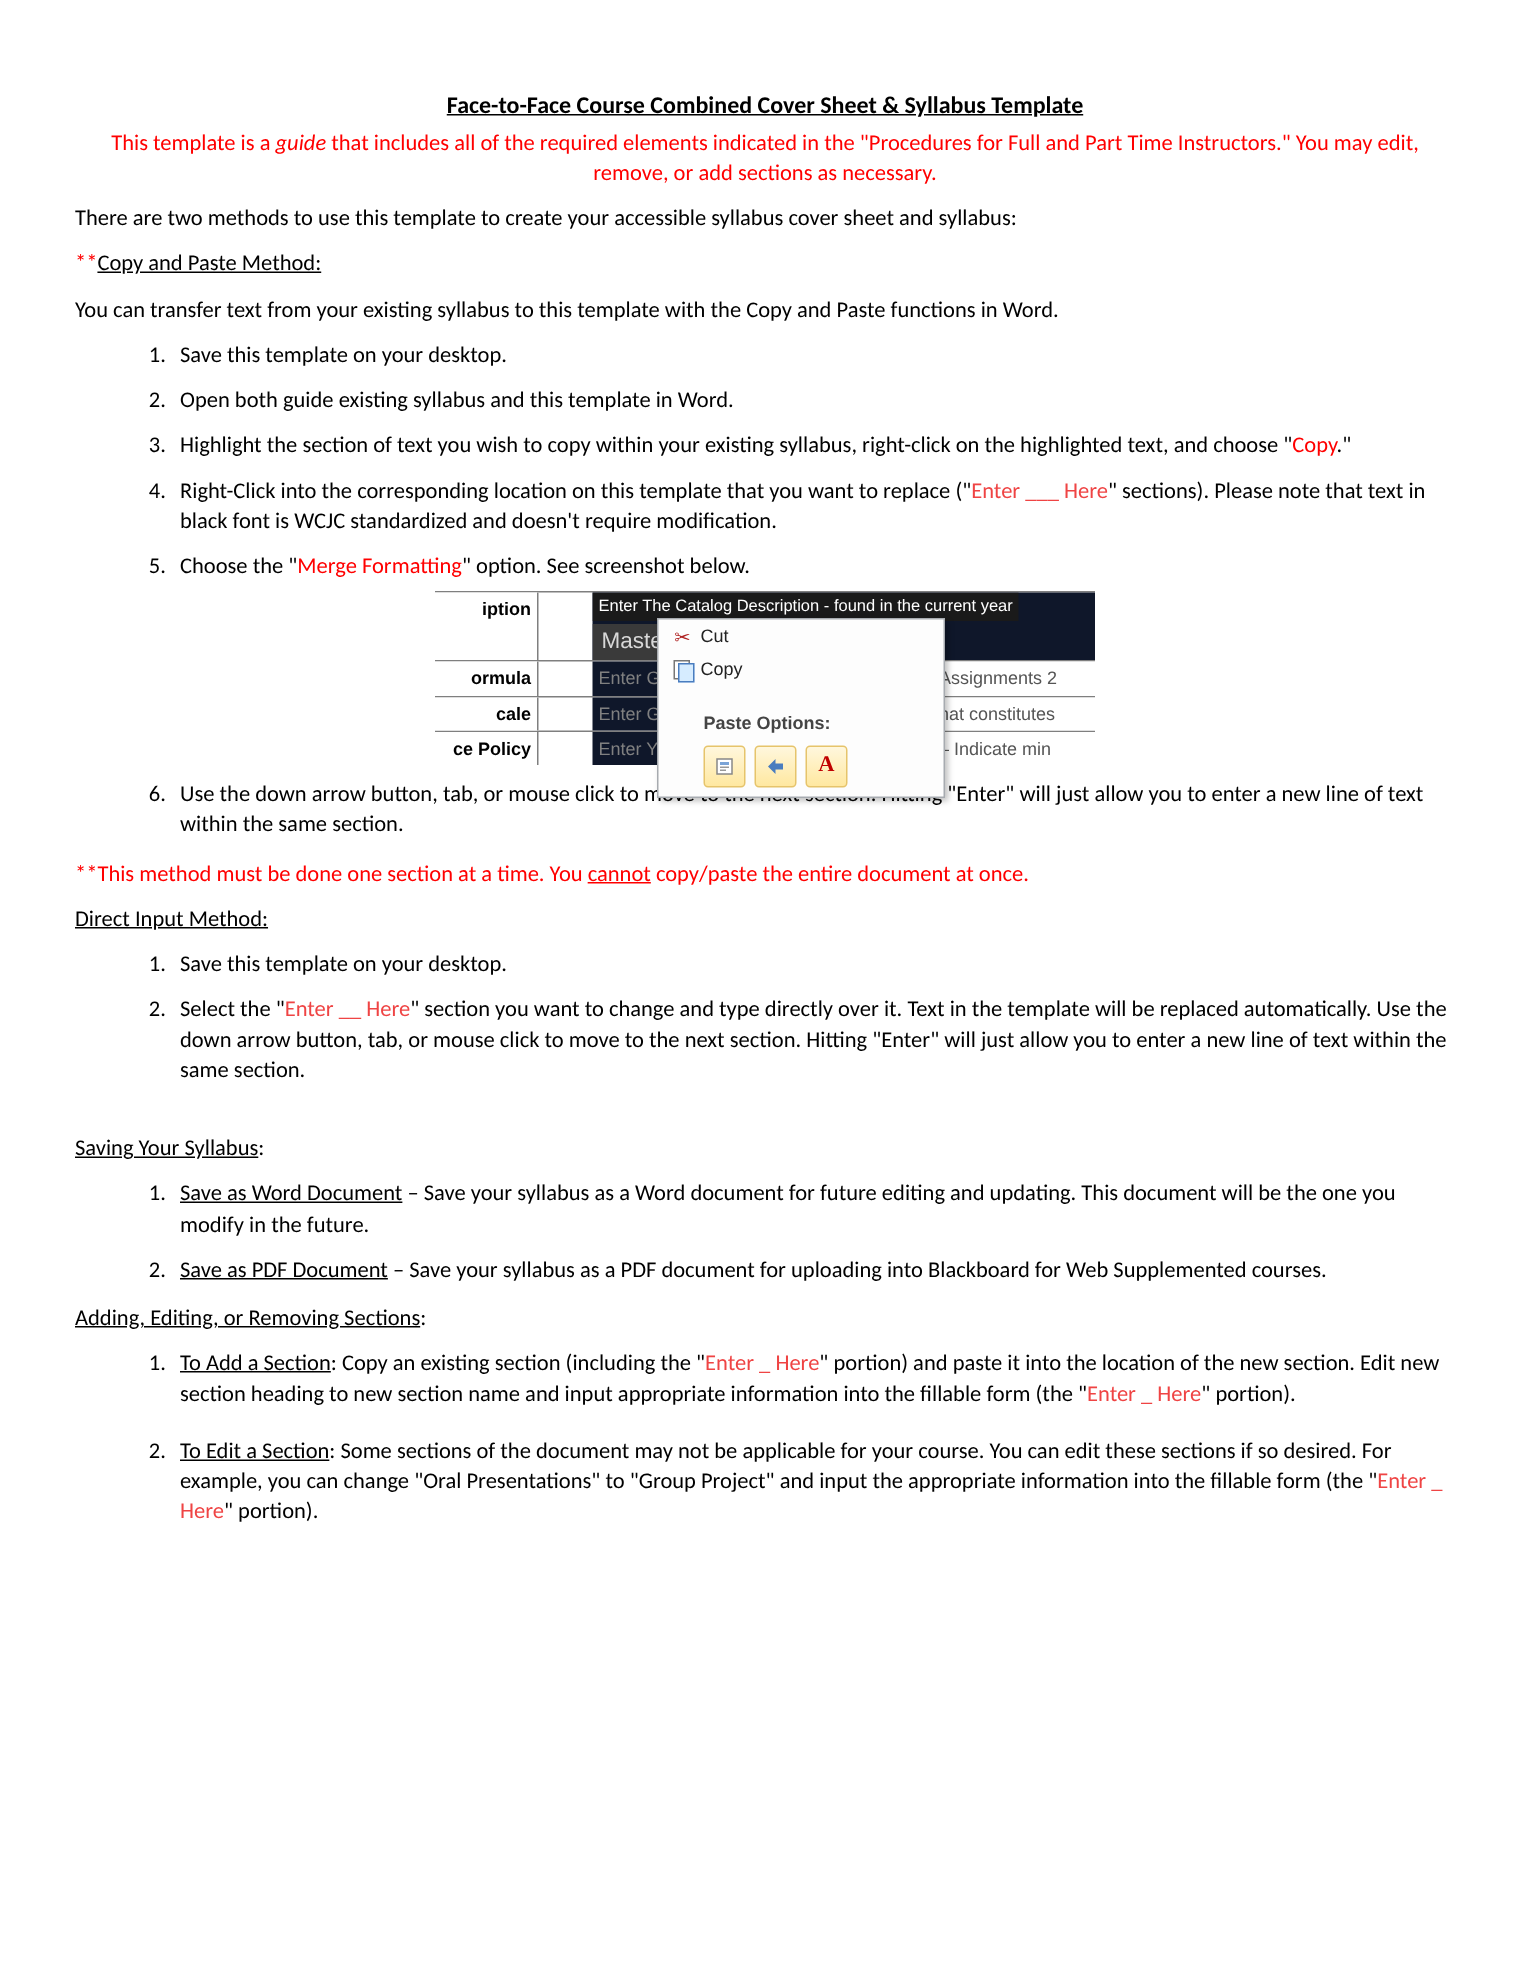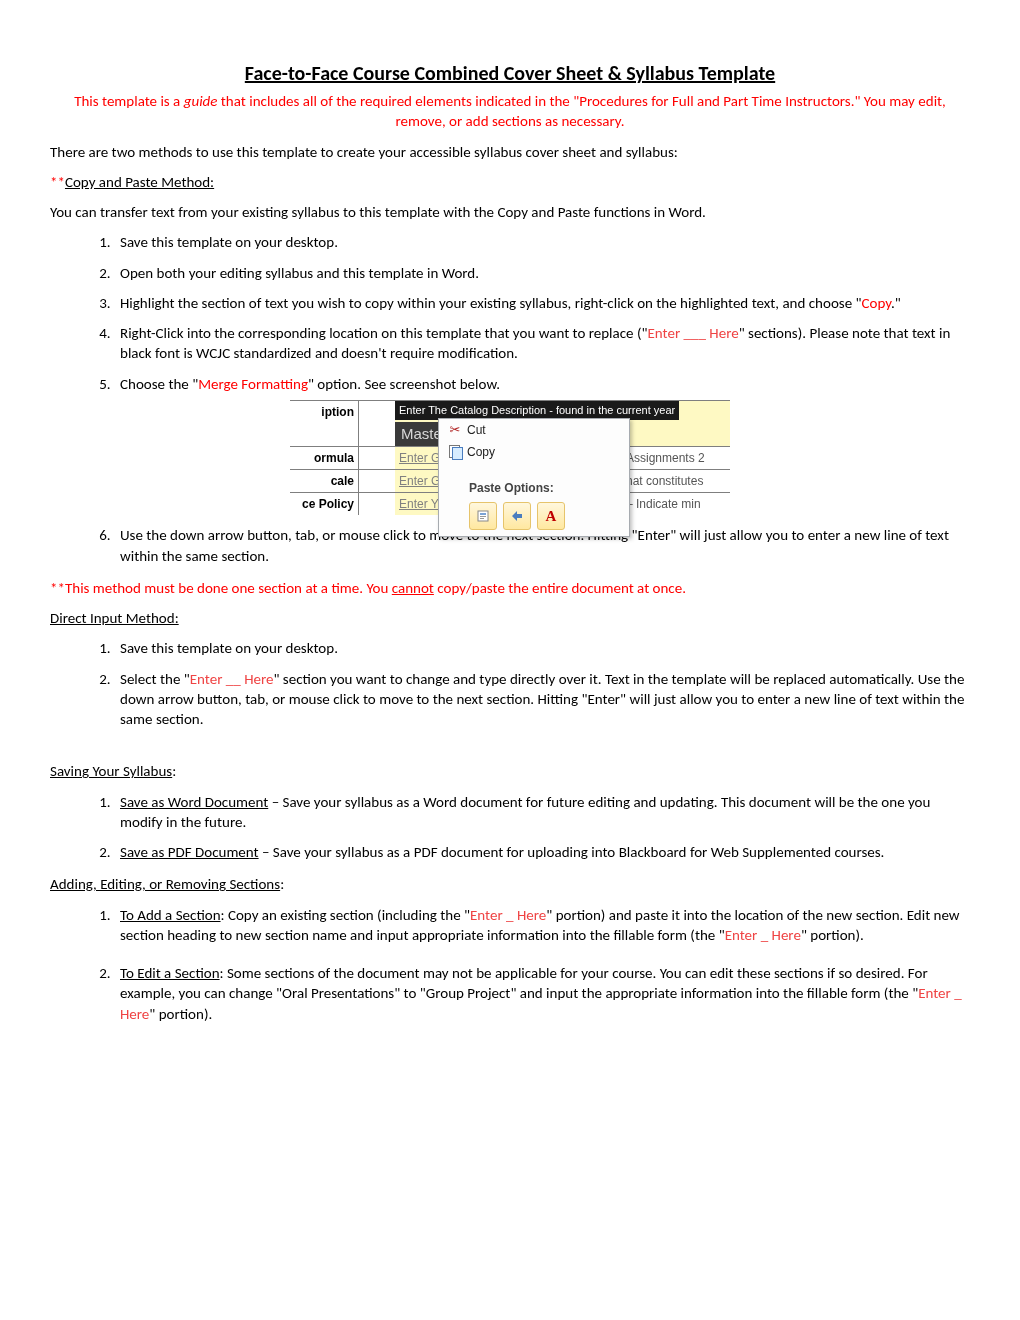--- a/index.html
+++ b/index.html
@@ -20,21 +20,21 @@
   .bold { font-weight: normal; }
   .ital { font-style: italic; }
   .ul { text-decoration: underline; }
   .heading-top {
     font-weight: bold;
     font-size: 16px;
   }
   .subtitle {
     font-weight: bold;
     text-decoration: underline;
-    font-size: 20px;
+    font-size: 16px;
   }
   p { margin: 4px 0 10px 0; }
   ol.num {
     list-style: decimal;
     margin: 6px 0 12px 40px;
     padding-left: 24px;
   }
   ol.num > li {
     padding-left: 6px;
     margin-bottom: 10px;
@@ -65,24 +65,23 @@
     background: #fff;
     white-space: nowrap;
     overflow: hidden;
     text-align: right;
   }
   .illus-mid {
     flex: 1;
     padding: 3px 4px;
     color: #808080;
     position: relative;
-    background: #fef9c3;
+    background: #0f172a;
     white-space: nowrap;
     overflow: hidden;
-    text-decoration: underline;
   }
   .illus-right {
     width: 100px;
     padding: 3px 4px;
     color: #555;
     background: #fff;
     border-left: 1px solid #7f7f7f;
     white-space: nowrap;
     overflow: hidden;
     font-size: 12px;
@@ -174,21 +173,21 @@
 <p class="bold">There are two methods to use this template to create your accessible syllabus cover sheet and syllabus:</p>
 
 <p>
   <span class="red">**</span><span class="ul">Copy and Paste Method:</span>
 </p>
 
 <p>You can transfer text from your existing syllabus to this template with the Copy and Paste functions in Word.</p>
 
 <ol class="num">
   <li>Save this template on your desktop.</li>
-  <li>Open both your editing syllabus and this template in Word.</li>
+  <li>Open both guide existing syllabus and this template in Word.</li>
   <li>
     <span>Highlight the section of text you wish to copy within your existing syllabus, right-click on the highlighted text, and choose "</span><span class="red bold">Copy</span><span>."</span>
   </li>
   <li>
     <span>Right-Click into the corresponding location on this template that you want to replace ("</span><span class="gray">Enter ___ Here</span><span>" sections). Please note that text in black font is WCJC standardized and doesn't require modification.</span>
   </li>
   <li>
     <span>Choose the "</span><span class="red bold">Merge Formatting</span><span>" option. See screenshot below.</span>
 
     

